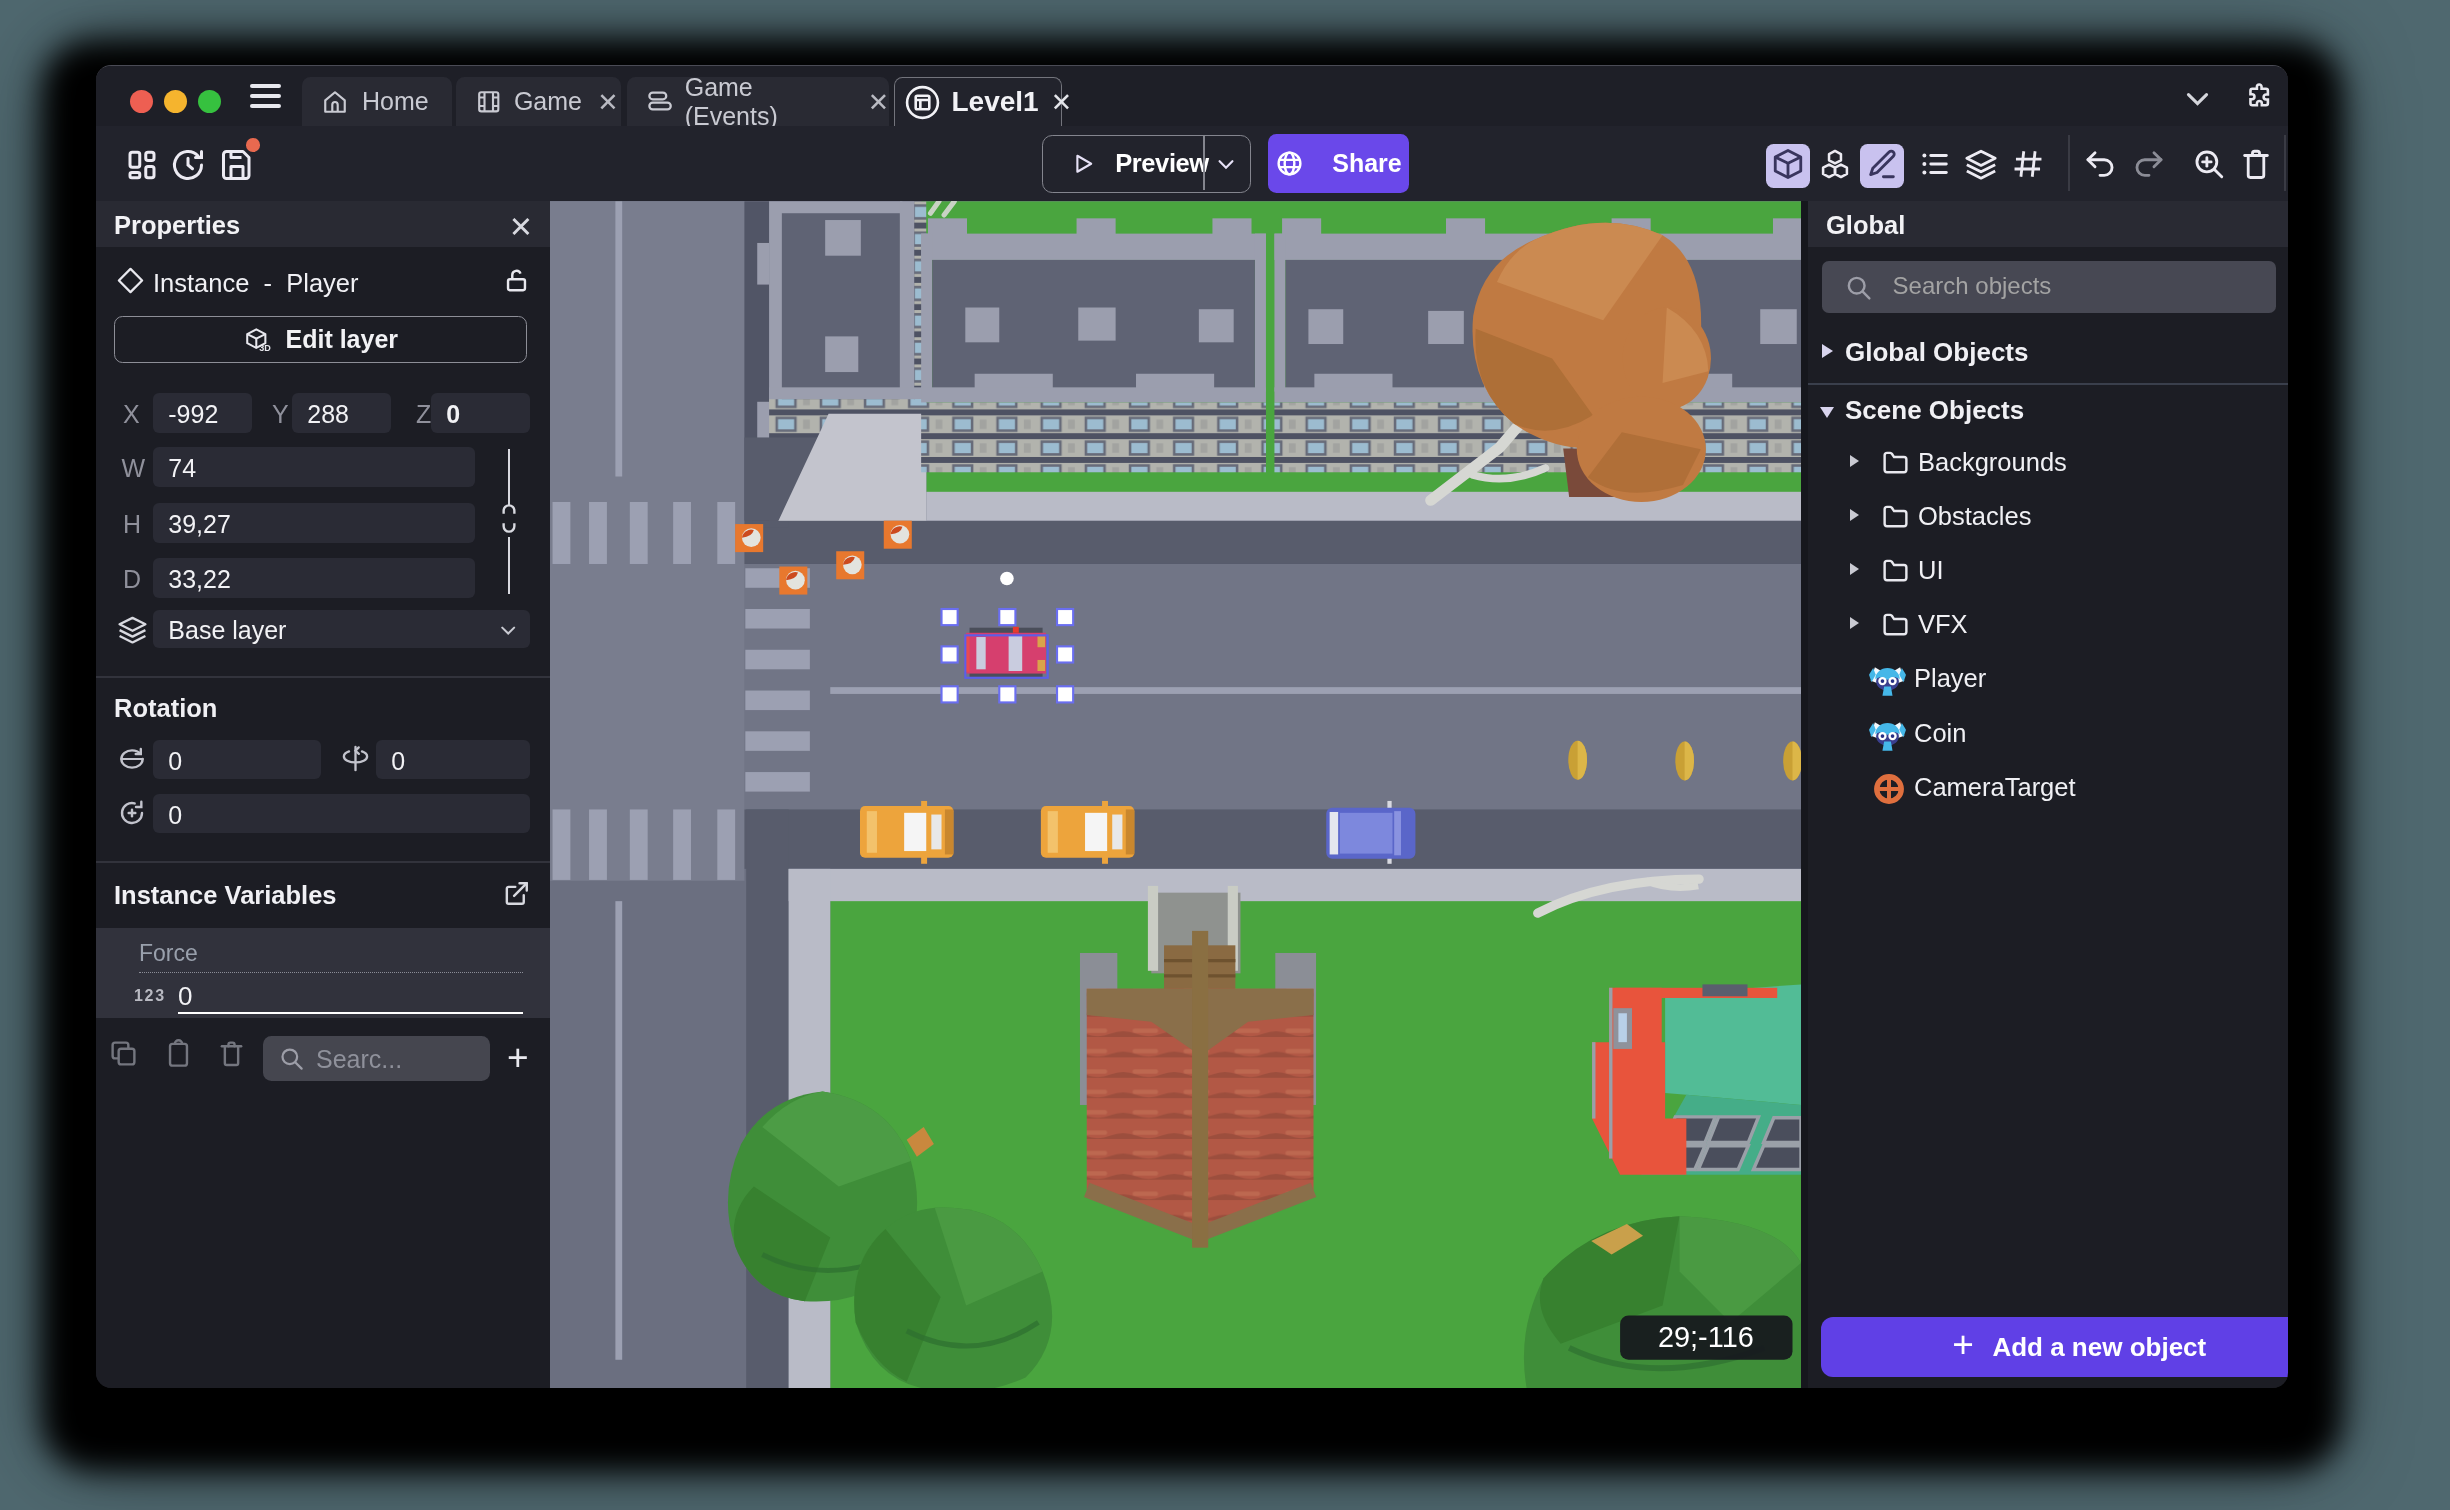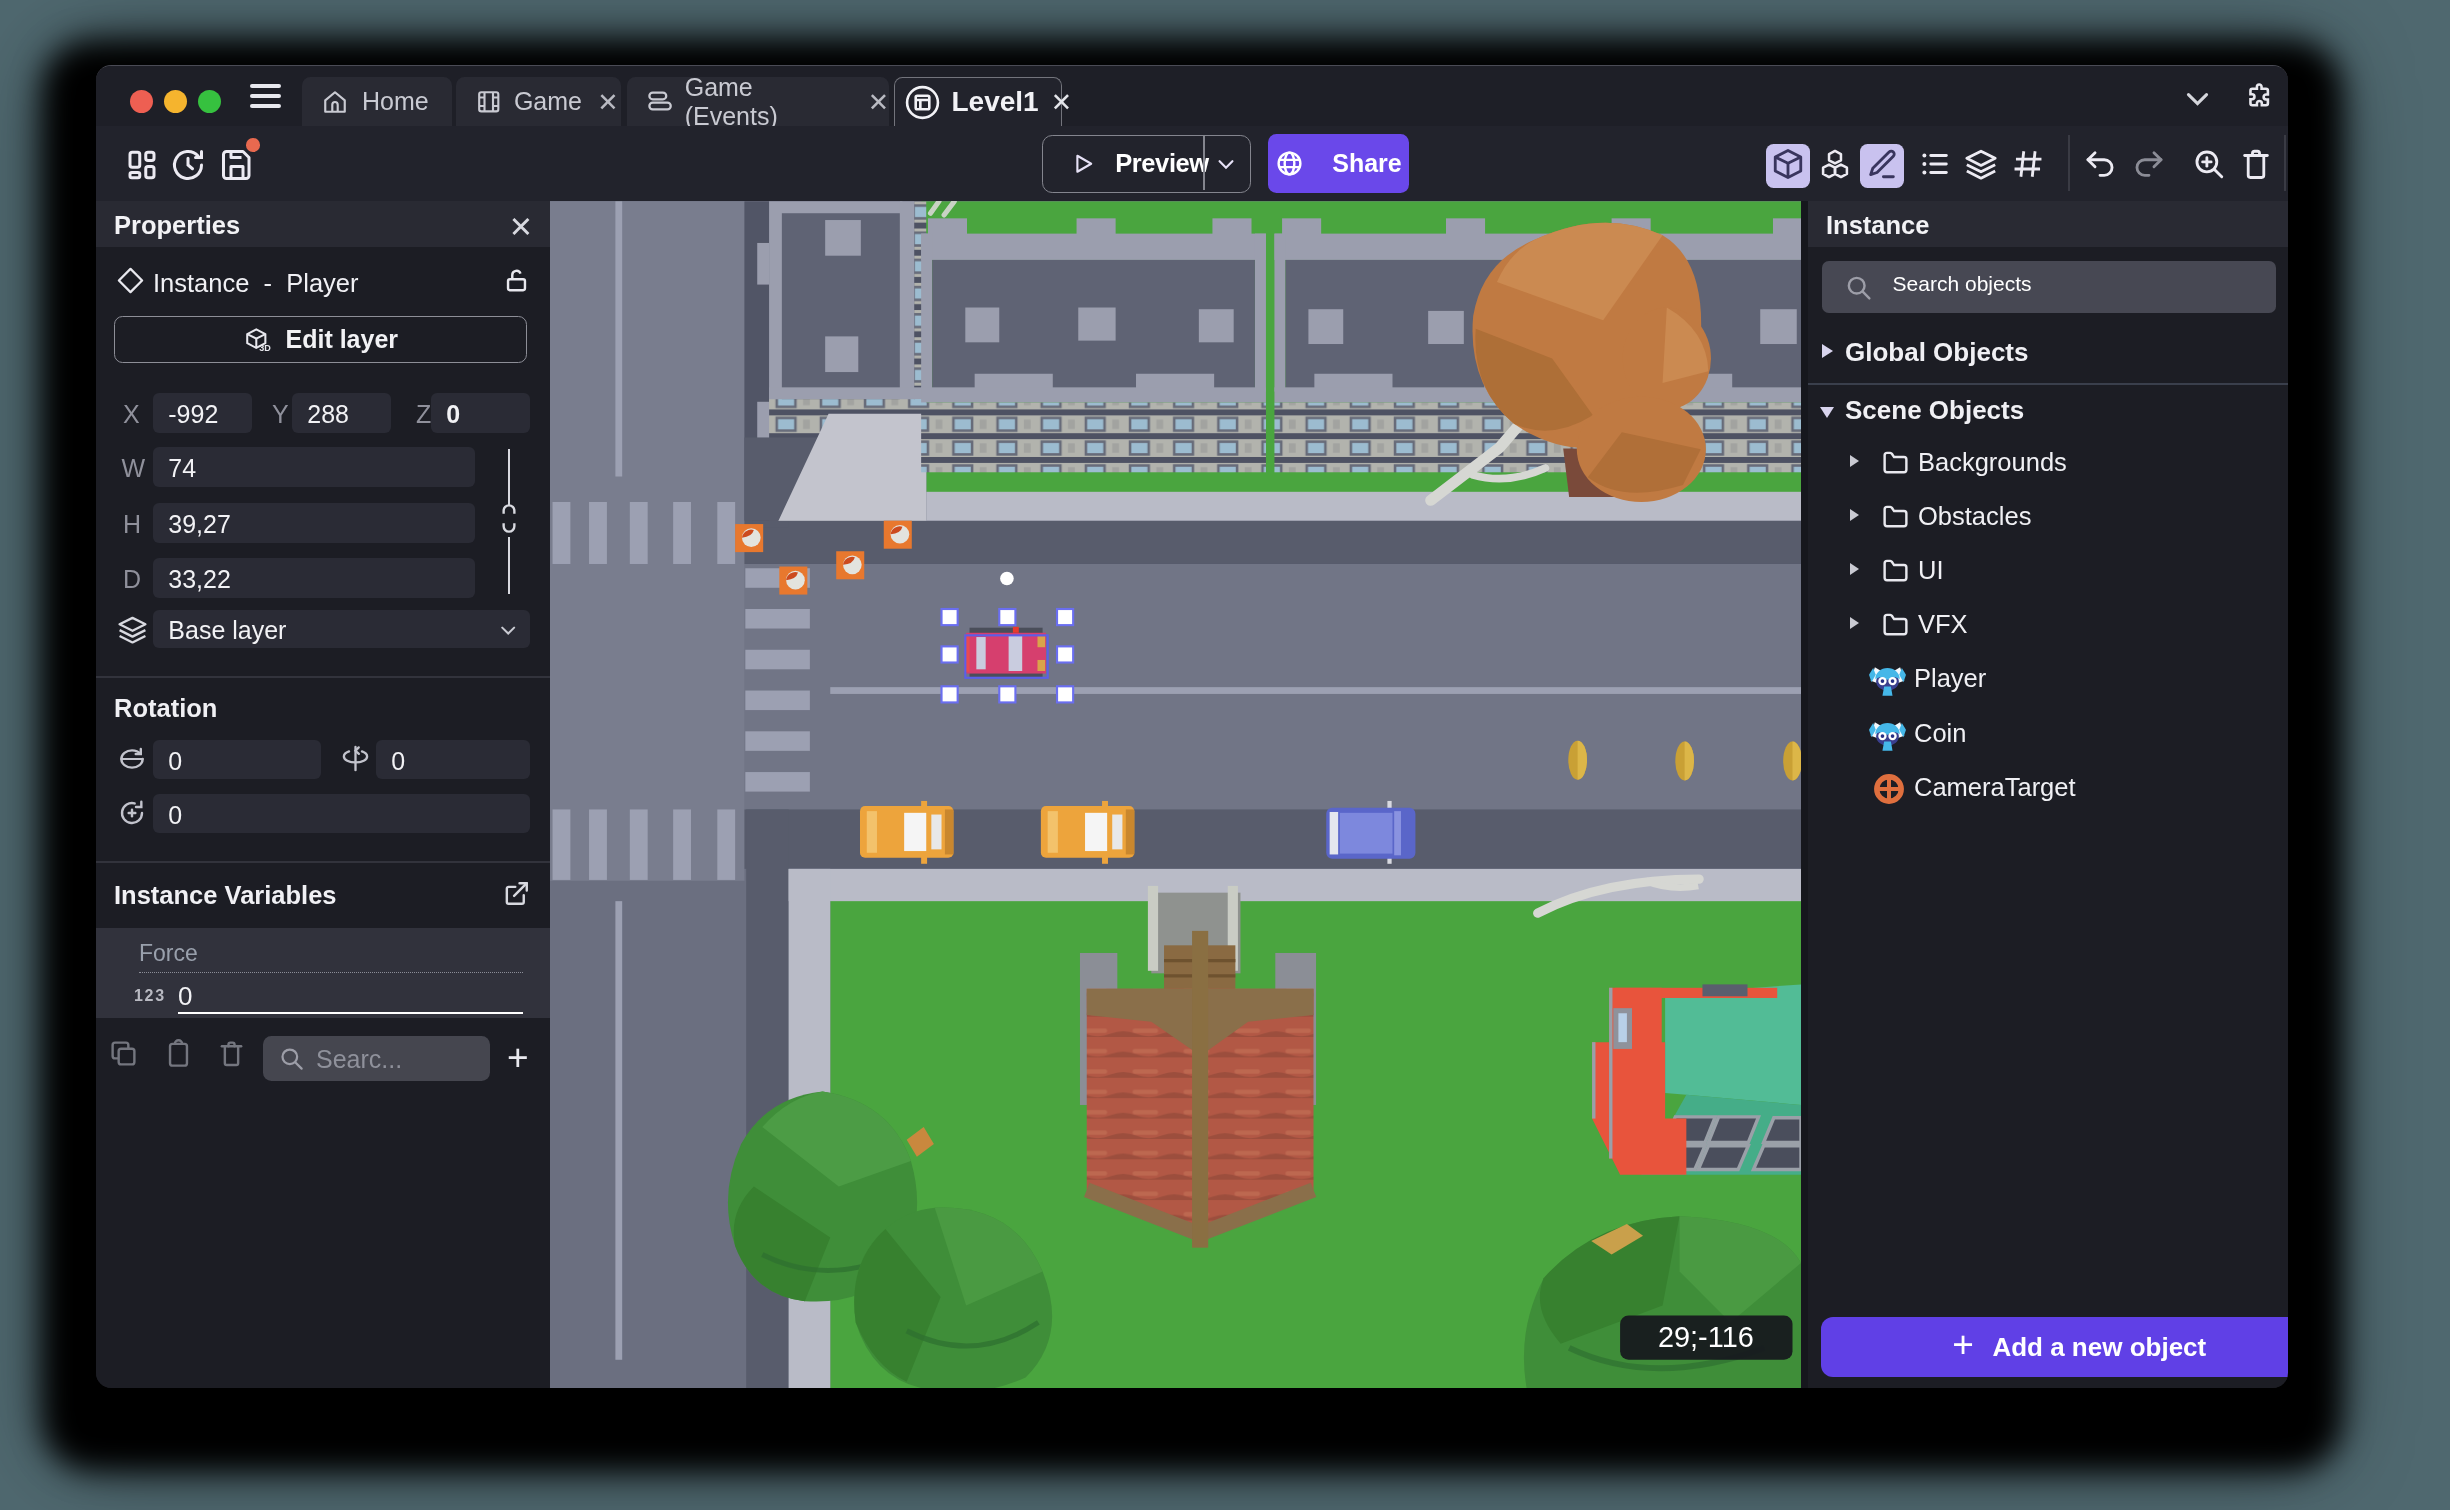--- a/index.html
+++ b/index.html
@@ -628,29 +628,29 @@
   </g>
 </g>
 
 <rect x="1260" y="1312" width="203" height="52" rx="10" fill="#16171d" opacity="0.92"></rect>
 <text x="1361" y="1349" font-family="Liberation Sans, sans-serif" font-size="34" fill="#fff" text-anchor="middle">29;-116</text>
 </svg>
     </div>
     <div class="cborder"></div>
     <div class="panel objects">
       <div class="phead">
-          <span class="t">Instance</span>
+          <span class="t">Global</span>
           <span class="x">✕</span>
         </div>
       <div style="position:absolute;left:13.6px;top:60px;width:454px;height:52px;background:#474853;border-radius:6.8px;">
         <svg style="position:absolute;left:22px;top:12px;" width="29" height="29" viewBox="0 0 24 24" fill="none" stroke="#9d9ea8" stroke-width="2" stroke-linecap="round">
             <circle cx="10.5" cy="10.5" r="6.5"></circle>
             <line x1="15.5" y1="15.5" x2="21" y2="21"></line>
           </svg>
-        <span style="position:absolute;left:71px;top:11px;color:#ffffff;font-size:21px;text-align:right;">Search objects</span>
+        <span style="position:absolute;left:71px;top:11px;color:#a3a3a3;font-size:24px;text-align:right;">Search objects</span>
       </div>
       <svg style="position:absolute;left:503px;top:70px;" width="34" height="34" viewBox="0 0 24 24" fill="none" stroke="#e8e8ee" stroke-width="2" stroke-linejoin="round">
           <path d="M3 6.5V18a2 2 0 0 0 2 2h14a2 2 0 0 0 2-2V9.5a2 2 0 0 0-2-2h-8.2L9 4.8A2 2 0 0 0 7.6 4H5a2 2 0 0 0-2 2z"></path>
           <line x1="16" y1="12" x2="16" y2="17" stroke-linecap="round"></line>
           <line x1="13.5" y1="14.5" x2="18.5" y2="14.5" stroke-linecap="round"></line>
         </svg>
       <div style="position:absolute;left:13.6px;top:143px;width:0;height:0;border-left:11px solid #d8d4ee;border-top:7.6px solid transparent;border-bottom:7.6px solid transparent;"></div>
       <div class="row" style="left:37px;top:136px;font-weight:bold;font-size:26px;">Global Objects</div>
       <div class="hr" style="top:182px;background:#3a3f4c;"></div>
       <div style="position:absolute;left:12px;top:206px;width:0;height:0;border-top:11px solid #d8d4ee;border-left:7.6px solid transparent;border-right:7.6px solid transparent;"></div>

